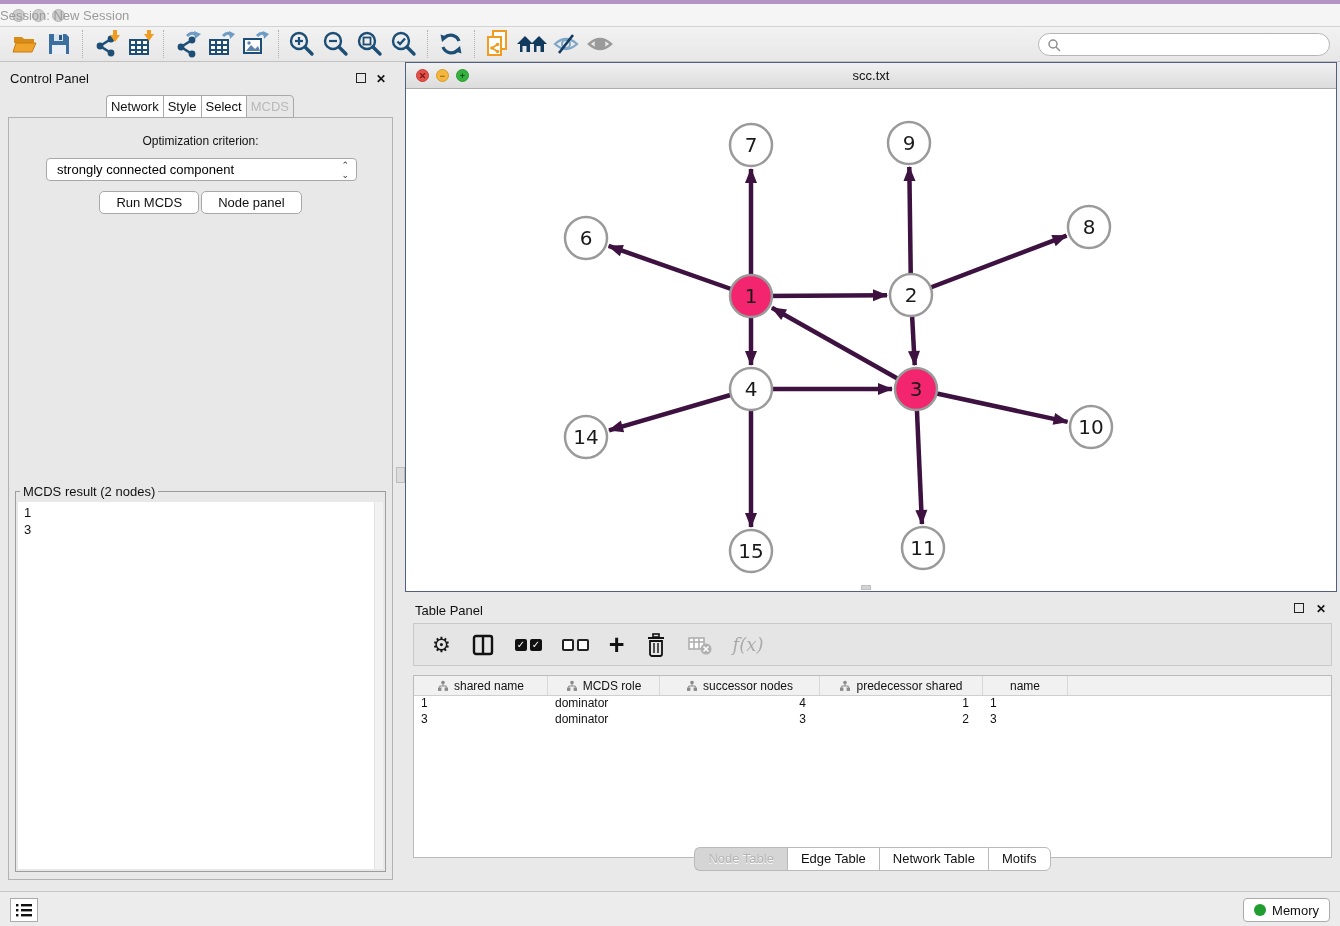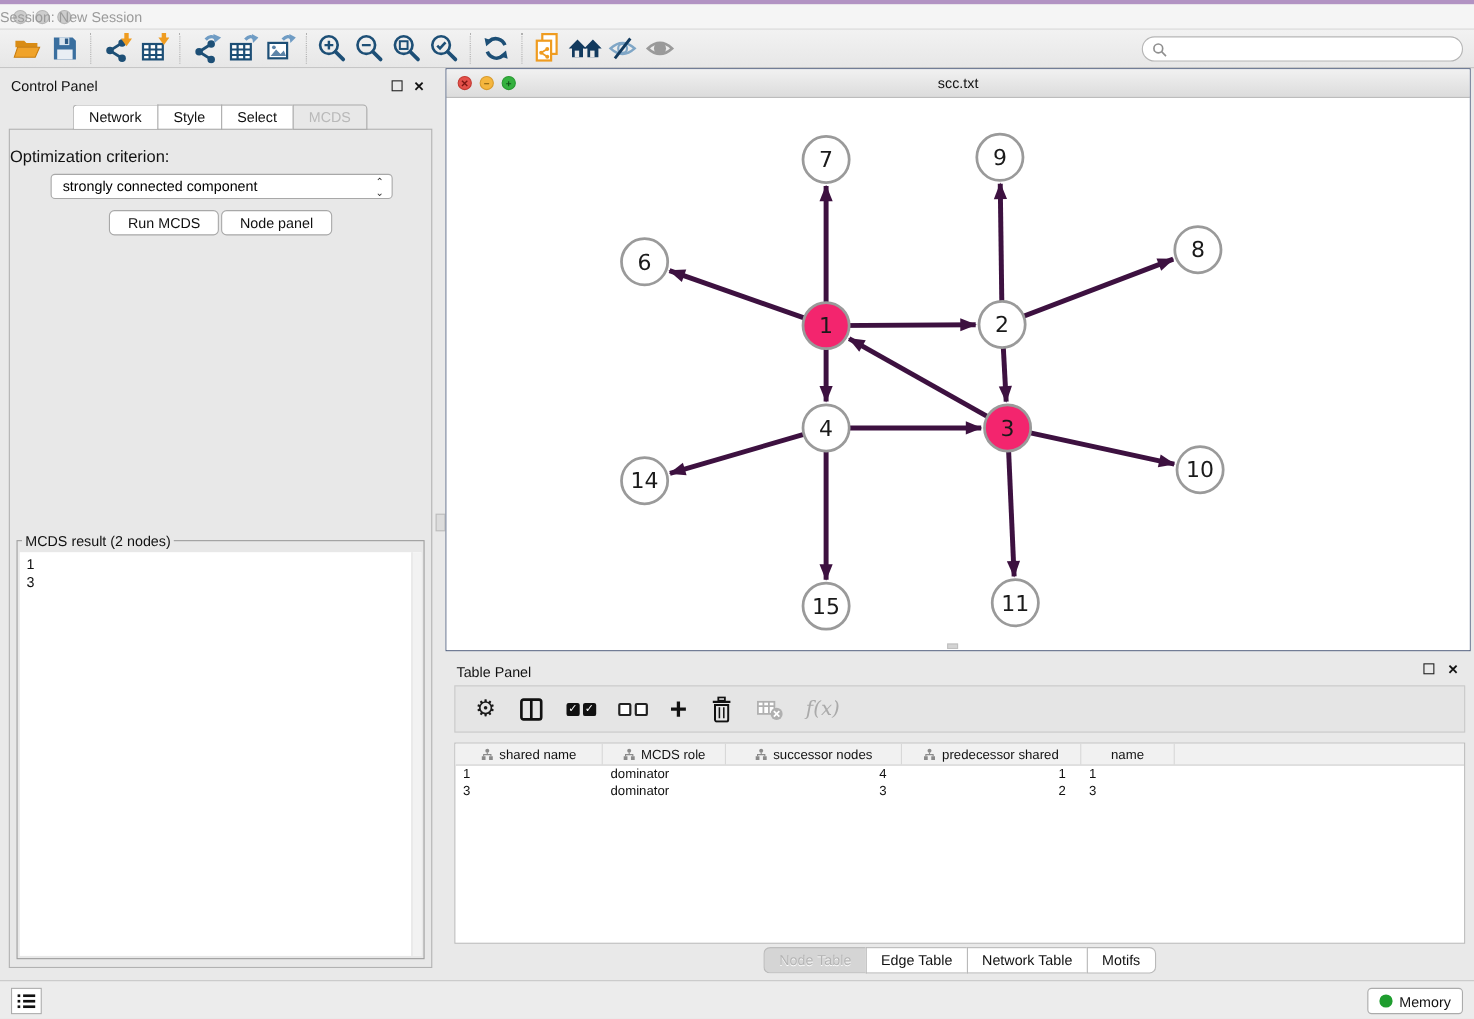--- a/index.html
+++ b/index.html
@@ -18,26 +18,26 @@
   .tb-sep { width:1px; height:28px; border-left:1px dotted #b0b0b0; margin:0 6px; }
   #search-box { position:absolute; right:10px; top:6px; width:292px; height:23px; background:#fff; border:1px solid #b5b5b5; border-radius:12px; display:flex; align-items:center; padding-left:8px; }
 
   
   #control-panel { position:absolute; left:0; top:62px; width:400px; height:824px; background:#e9e9e9; }
   #cp-header { position:absolute; left:0; top:0; width:100%; height:32px; }
   #cp-title { position:absolute; left:10px; top:9px; font-size:13px; color:#111; }
   .panel-ctrl { position:absolute; top:10px; font-size:12px; color:#111; cursor:default; }
   .float-box { width:10px; height:10px; border:1.5px solid #222; display:inline-block; }
   #cp-tabs { position:absolute; left:0; top:33px; width:100%; display:flex; justify-content:center; z-index:2; }
-  .tab { height:23px; line-height:21px; padding:0 14px; font-size:13px; background:#fff; border:1px solid #a9a9a9; border-right:none; color:#111; }
+  .tab { height:23px; line-height:21px; padding:0 4px; font-size:13px; background:#fff; border:1px solid #a9a9a9; border-right:none; color:#111; }
   .tab:first-child { border-radius:4px 0 0 0; }
   .tab:last-child { border-right:1px solid #a9a9a9; border-radius:0 4px 0 0; }
   .tab.active { background:#e8e8e8; color:#b9b9b9; }
   #cp-body { position:absolute; left:8px; right:7px; top:55px; bottom:6px; border:1px solid #b2b2b2; background:#e8e8e8; z-index:1; }
-  #opt-label { position:absolute; left:0; top:16px; width:100%; font-size:15px; color:#111; }
+  #opt-label { position:absolute; left:0; top:16px; width:100%; text-align:center; font-size:12px; color:#111; }
   #criterion-select { position:absolute; left:37px; top:40px; width:311px; height:23px; background:#fff; border:1px solid #a8a8a8; border-radius:4px; font-size:13px; display:flex; align-items:center; padding-left:10px; }
   #criterion-stepper { position:absolute; right:7px; top:1px; font-size:9px; line-height:10px; color:#333; text-align:center; }
   #cp-buttons { position:absolute; left:0; top:73px; width:100%; display:flex; justify-content:center; gap:2px; }
   .btn { height:23px; line-height:21px; padding:0 16px; background:#fff; border:1px solid #a8a8a8; border-radius:5px; font-size:13px; color:#111; }
   #mcds-fieldset { position:absolute; left:6px; right:6px; top:373px; bottom:7px; border:1px solid #9d9d9d; }
   #mcds-legend { position:absolute; left:4px; top:-8px; background:#e8e8e8; padding:0 3px; font-size:13px; color:#111; }
   #mcds-result-area { position:absolute; left:2px; right:2px; top:10px; bottom:2px; background:#fff; }
   #mcds-result-text { position:absolute; left:6px; top:2px; font-size:13px; line-height:17px; color:#111; white-space:pre; }
   #mcds-scroll-track { position:absolute; right:0; top:0; width:9px; height:100%; background:#f2f2f2; border-left:1px solid #e2e2e2; }
 
@@ -64,21 +64,21 @@
   .chk.on { background:#111; color:#fff; font-size:10px; line-height:12px; text-align:center; }
   .chk.off { border:2px solid #222; background:#fff; }
   .fx-glyph { font-family:"DejaVu Serif", serif; font-style:italic; font-size:18px; color:#aaa; }
   #tp-table { position:absolute; left:8px; right:8px; top:80px; bottom:30px; background:#fff; border:1px solid #bbb; overflow:hidden; }
   #tp-head { display:flex; height:20px; background:#f1f1f1; border-bottom:1px solid #cfcfcf; }
   .th { display:flex; align-items:center; justify-content:center; gap:5px; font-size:12px; color:#111; border-right:1px solid #d8d8d8; }
   .tr { display:flex; height:16px; font-size:12px; color:#111; }
   .td { overflow:hidden; white-space:nowrap; }
   .c0{width:134px;} .c1{width:112px;} .c2{width:160px;} .c3{width:163px;} .c4{width:85px;}
   .al{ text-align:left; padding-left:7px; } .ar{ text-align:right; padding-right:14px; }
-  #tp-tabs { position:absolute; left:0; bottom:3px; width:100%; display:flex; justify-content:center; }
+  #tp-tabs { position:absolute; left:0; bottom:17px; width:100%; display:flex; justify-content:center; }
   .btab { height:24px; line-height:22px; padding:0 13px; font-size:13px; background:#fff; border:1px solid #b9b9b9; border-right:none; color:#111; }
   .btab:first-child { border-radius:6px 0 0 6px; }
   .btab:last-child { border-right:1px solid #b9b9b9; border-radius:0 6px 6px 0; }
   .btab.active { background:#d5d5d5; color:#b3b3b3; text-shadow:0 1px 0 #fff; }
 
   
   #statusbar { position:absolute; left:0; top:891px; width:1340px; height:35px; background:#ececec; border-top:1px solid #c8c8c8; }
   #status-list-btn { position:absolute; left:10px; top:6px; width:28px; height:24px; background:#fff; border:1px solid #ababab; display:flex; align-items:center; justify-content:center; }
   #memory-btn { position:absolute; right:10px; top:6px; height:24px; background:#fff; border:1px solid #ababab; border-radius:4px; display:flex; align-items:center; gap:6px; padding:0 10px; font-size:13px; color:#111; }
   #memory-dot { width:12px; height:12px; border-radius:50%; background:#1f9d2f; }

